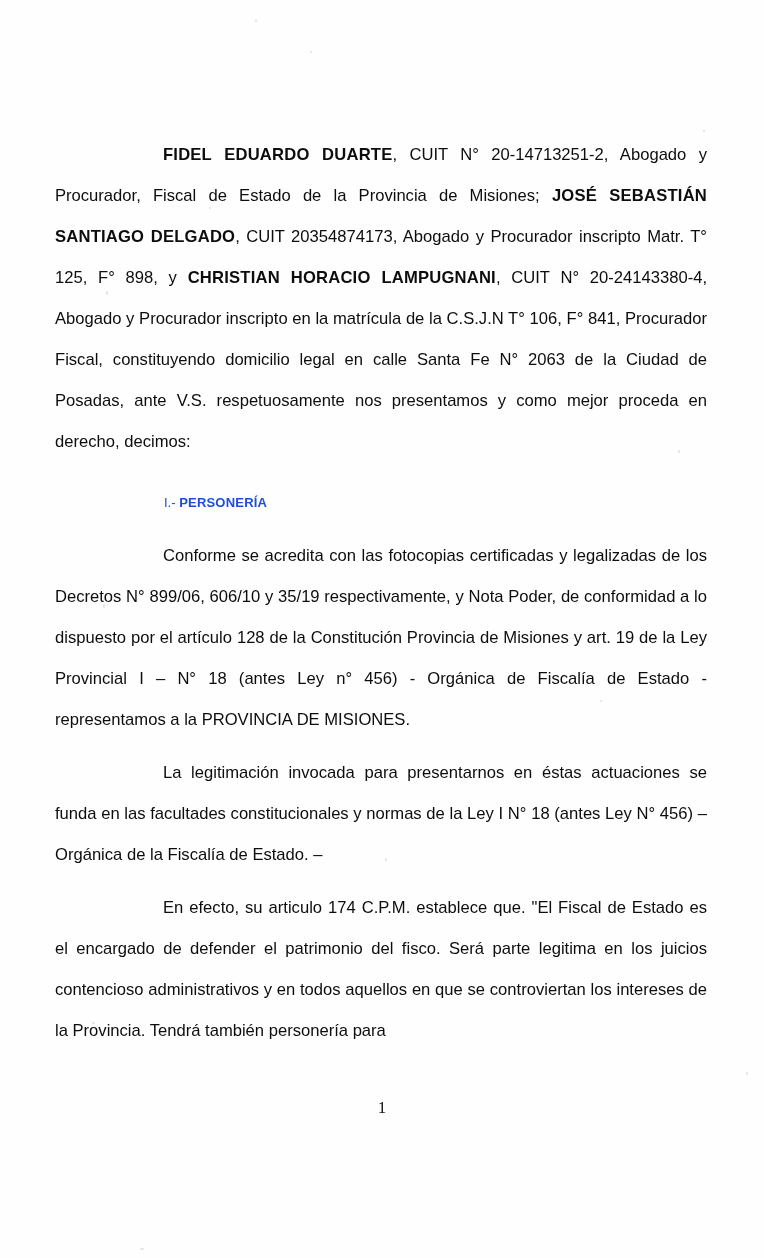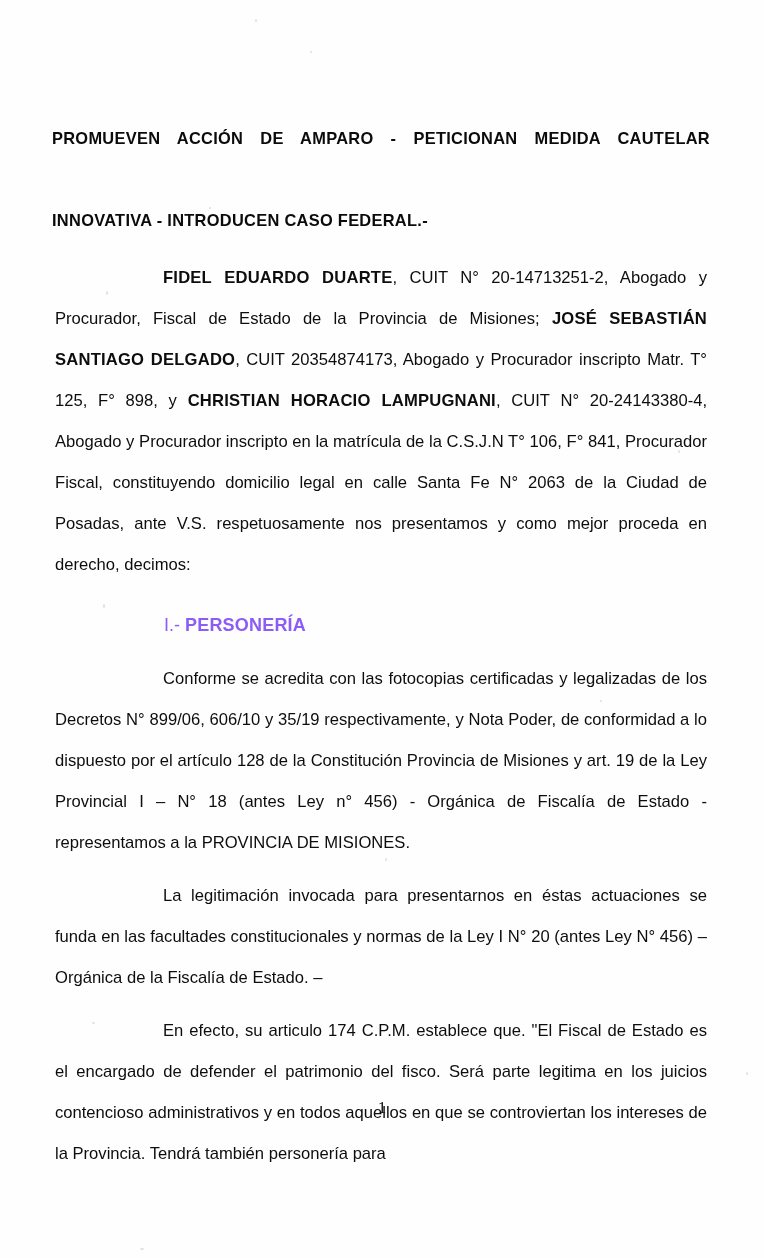--- a/index.html
+++ b/index.html
@@ -64,23 +64,23 @@
     margin: 3px;
     text-indent: 108px;
     hyphens: none;
   }
   .para.first { margin-top: 16px; }
   .para.gap { margin-top: 12px; }
   .section-head {
     margin-top: 20px;
     margin-bottom: 0;
     padding-left: 112px;
-    font-size: 18px;
+    font-size: 13px;
     line-height: 41px;
-    color: #8b5cf6;
+    color: #1d4ed8;
   }
   .section-head .num { font-weight: normal; }
   .section-head .name { font-weight: bold; letter-spacing: .2px; }
   b { font-weight: bold; letter-spacing: .2px; }
   .page-number {
     position: absolute;
     left: 0;
     right: 0;
     top: 1098px;
     text-align: center;
@@ -103,33 +103,29 @@
   <span class="speck" style="left:103px; top:604px; width:2px; height:4px;"></span>
   <span class="speck" style="left:600px; top:700px; width:2px; height:2px;"></span>
   <span class="speck" style="left:385px; top:858px; width:2px; height:3px;"></span>
   <span class="speck" style="left:92px; top:1022px; width:3px; height:2px;"></span>
   <span class="speck" style="left:746px; top:1072px; width:2px; height:3px;"></span>
   <span class="speck" style="left:140px; top:1248px; width:4px; height:2px;"></span>
   <span class="speck" style="left:209px; top:207px; width:2px; height:2px;"></span>
 
   <div class="doc-body">
 
-    <div class="title-block">
-      <span class="l1">PROMUEVEN ACCIÓN DE AMPARO - PETICIONAN MEDIDA CAUTELAR</span>
-      <span class="l2">INNOVATIVA - INTRODUCEN CASO FEDERAL.-</span>
-    </div>
 
 
     <p class="para first"><b>FIDEL EDUARDO DUARTE</b><span>, CUIT N° 20-14713251-2, Abogado y Procurador, Fiscal de Estado de la Provincia de Misiones; </span><b>JOSÉ SEBASTIÁN SANTIAGO DELGADO</b><span>, CUIT 20354874173, Abogado y Procurador inscripto Matr. T° 125, F° 898, y </span><b>CHRISTIAN HORACIO LAMPUGNANI</b><span>, CUIT N° 20-24143380-4, Abogado y Procurador inscripto en la matrícula de la C.S.J.N T° 106, F° 841, Procurador Fiscal, constituyendo domicilio legal en calle Santa Fe N° 2063 de la Ciudad de Posadas, ante V.S. respetuosamente nos presentamos y como mejor proceda en derecho, decimos:</span></p>
 
     <div class="section-head"><span class="num">I.- </span><span class="name">PERSONERÍA</span></div>
 
     <p class="para gap">Conforme se acredita con las fotocopias certificadas y legalizadas de los Decretos N° 899/06, 606/10 y 35/19 respectivamente, y Nota Poder, de conformidad a lo dispuesto por el artículo 128 de la Constitución Provincia de Misiones y art. 19 de la Ley Provincial I – N° 18 (antes Ley n° 456) - Orgánica de Fiscalía de Estado - representamos a la PROVINCIA DE MISIONES.</p>
 
-    <p class="para gap">La legitimación invocada para presentarnos en éstas actuaciones se funda en las facultades constitucionales y normas de la Ley I N° 20 (antes Ley N° 456) –Orgánica de la Fiscalía de Estado. –</p>
+    <p class="para gap">La legitimación invocada para presentarnos en éstas actuaciones se funda en las facultades constitucionales y normas de la Ley I N° 18 (antes Ley N° 456) –Orgánica de la Fiscalía de Estado. –</p>
 
     <p class="para gap">En efecto, su articulo 174 C.P.M. establece que. "El Fiscal de Estado es el encargado de defender el patrimonio del fisco. Será parte legitima en los juicios contencioso administrativos y en todos aquellos en que se controviertan los intereses de la Provincia. Tendrá también personería para</p>
 
   </div>
 
   <div class="page-number">1</div>
 
 </div>
 
 </body></html>

